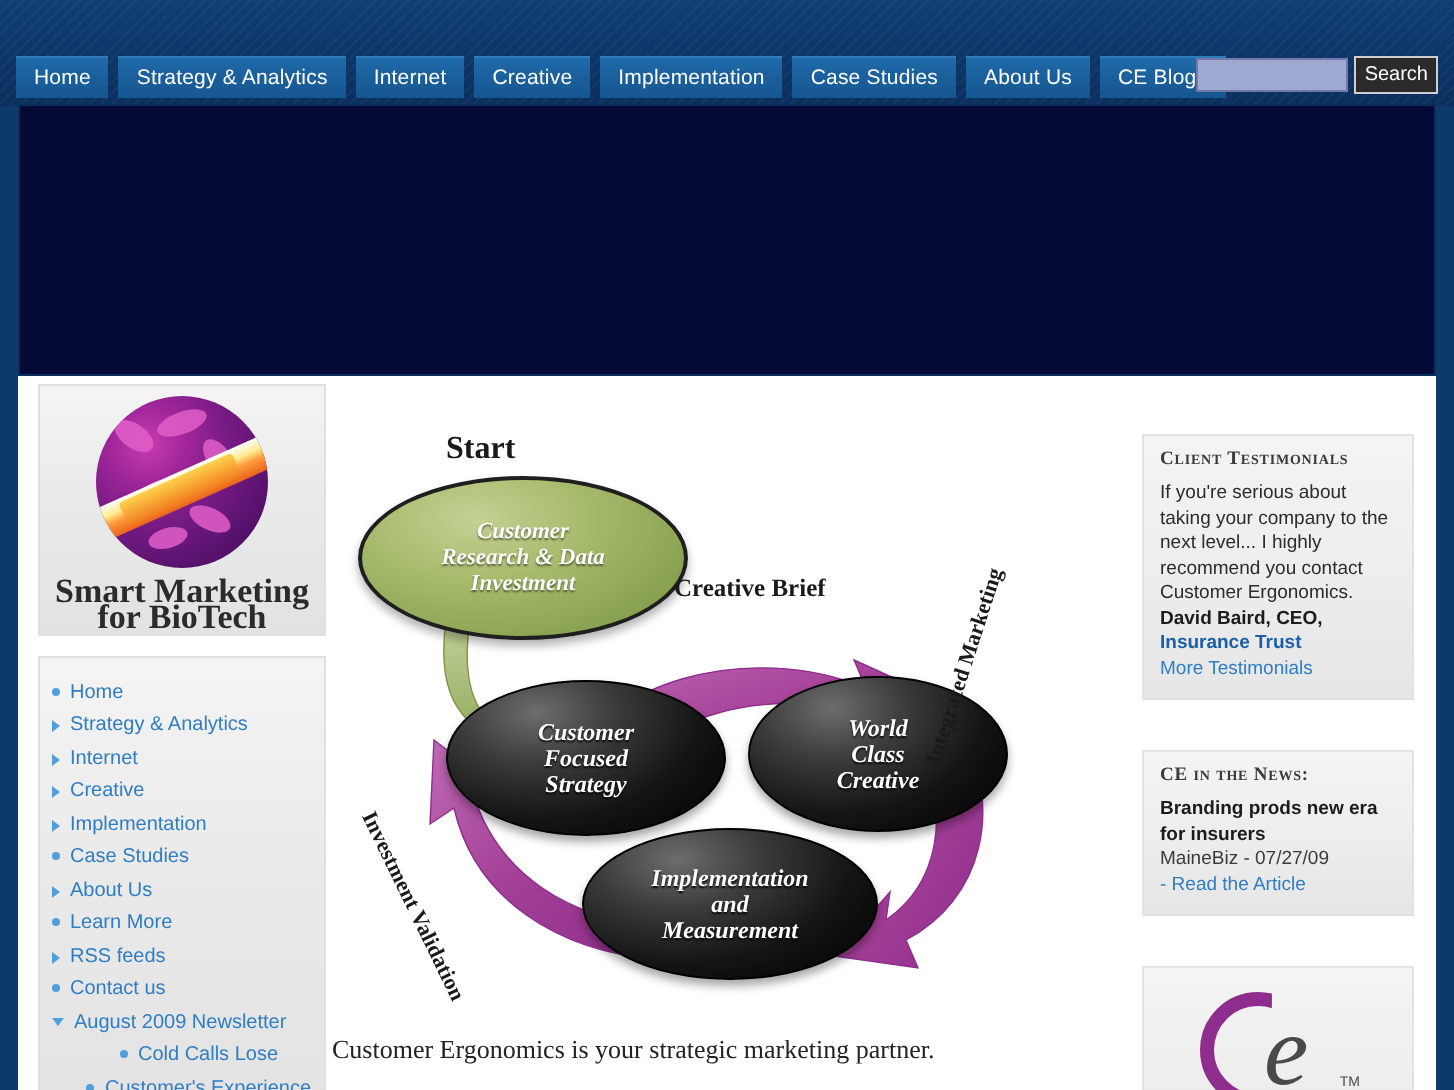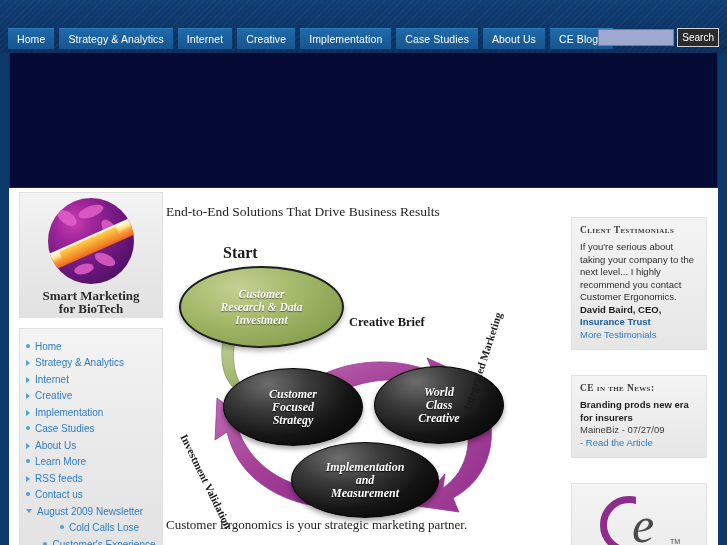--- a/index.html
+++ b/index.html
@@ -147,21 +147,21 @@
     position: absolute;
     left: 16px; top: 2px;
     width: 62px; height: 13px;
     background: linear-gradient(180deg,#ffd24d,#f07a1e);
     border-radius: 2px;
   }
   #logo-text {
     text-align: center;
     font-family: "Liberation Serif", serif;
     font-weight: bold;
-    font-size: 13px;
+    font-size: 17px;
     color: #2b2b2b;
     line-height: 13px;
     margin-top: 5px;
   }
 
   #nav-panel {
     margin-top: 10px;
     padding: 9px 6px 10px 6px;
     min-height: 206px;
   }
@@ -333,21 +333,21 @@
     z-index: 5;
   }
   .arrow-label {
     position: absolute;
     font-family: "Liberation Serif", serif;
     font-weight: bold;
     color: #1a1a1a;
     z-index: 6;
     white-space: nowrap;
   }
-  #lbl-creative-brief { left: 188px; top: 95px; font-size: 12.5px; }
+  #lbl-creative-brief { left: 176px; top: 95px; font-size: 12.5px; }
   #lbl-integrated {
     left: 300px; top: 188px; font-size: 11px;
     transform: rotate(-72deg); transform-origin: left top;
   }
   #lbl-investment {
     left: 28px; top: 212px; font-size: 11px;
     transform: rotate(64deg); transform-origin: left top;
   }
   #diagram-svg { position: absolute; left: 0; top: 0; }
 </style>
@@ -449,21 +449,20 @@
         </div>
         <div class="side-link sub">
           <span class="bullet-dot"></span>
           <span>Customer's Experience</span>
         </div>
       </div>
   </div>
 
   <div id="center-col">
 
-    <div id="tagline">End-to-End Solutions That Drive Business Results</div>
 
     <div id="diagram-wrap">
 
       <svg id="diagram-svg" width="400" height="295" viewBox="0 0 400 295">
         <defs>
           <linearGradient id="gGreen" x1="0" y1="0" x2="0" y2="1">
             <stop offset="0%" stop-color="#c2d199"></stop>
             <stop offset="100%" stop-color="#8aa352"></stop>
           </linearGradient>
           <linearGradient id="gMag" x1="0" y1="0" x2="1" y2="1">

